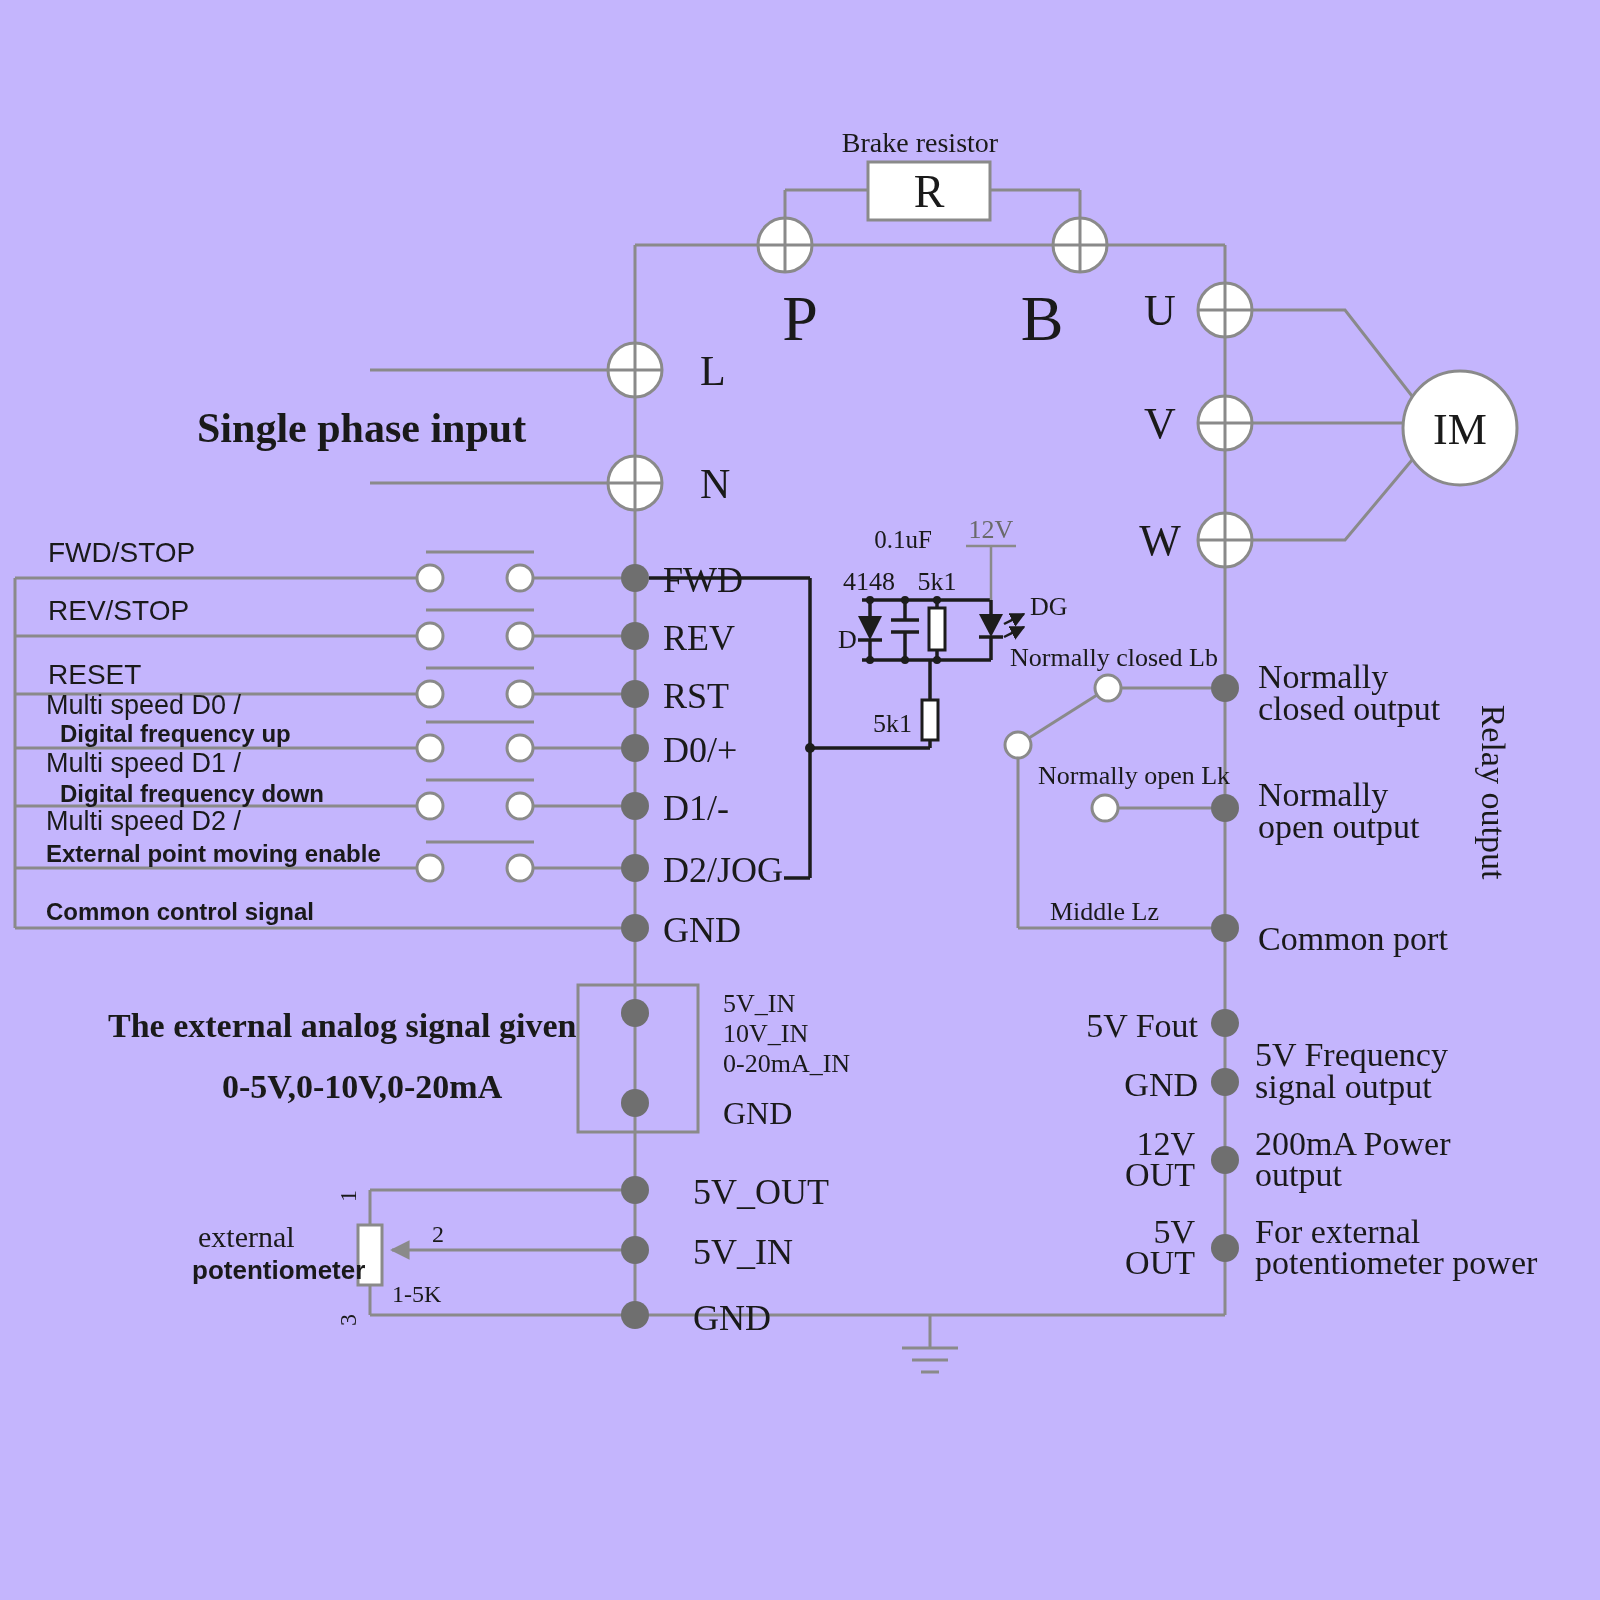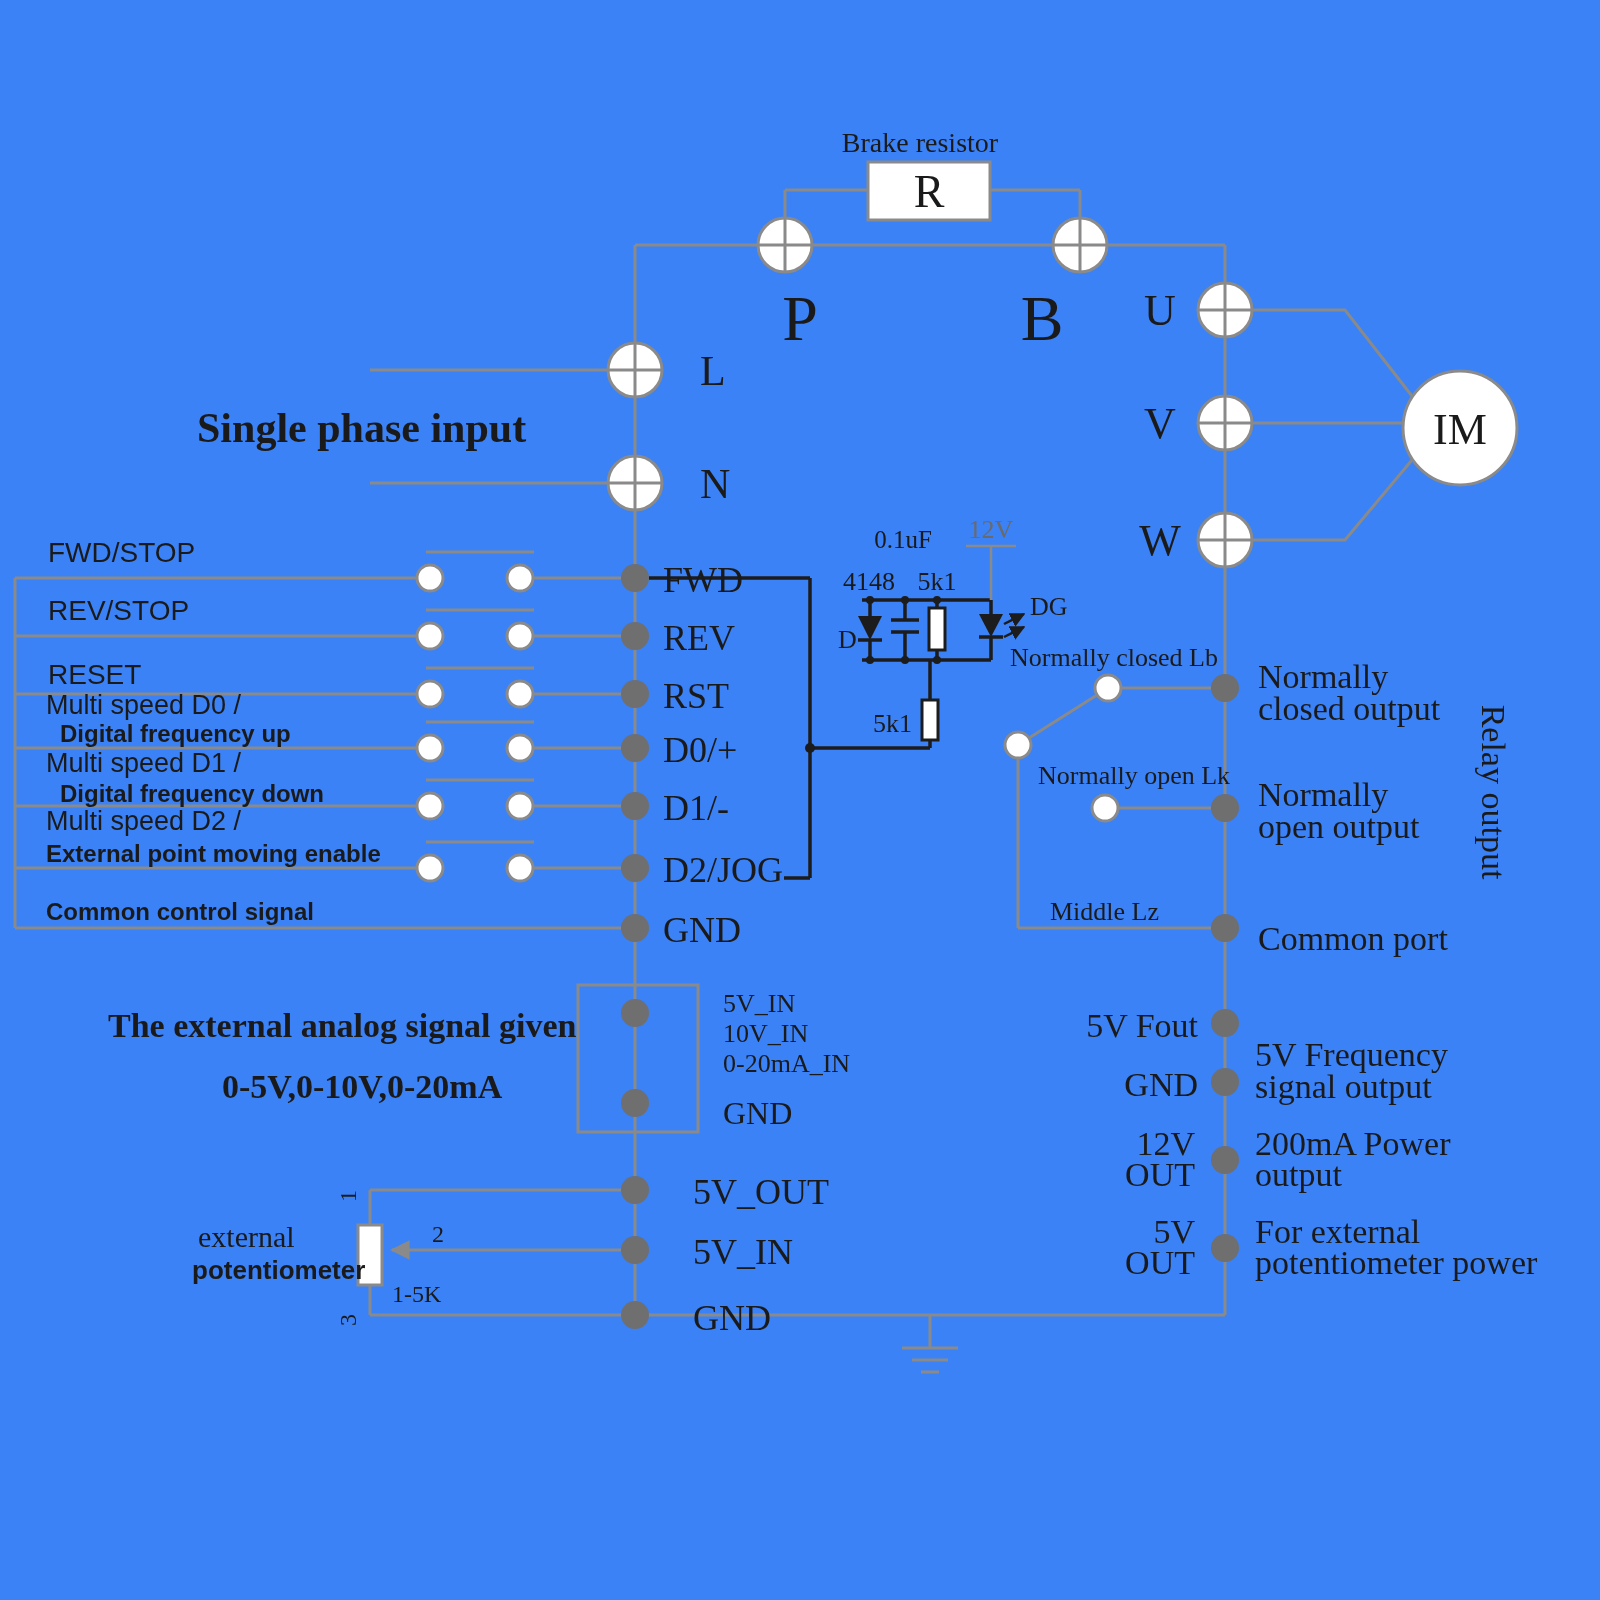--- a/index.html
+++ b/index.html
@@ -1,16 +1,16 @@
 <!DOCTYPE html>
 <html><head>
 <meta charset="utf-8">
 <style>
   html,body{margin:0;padding:0;background:#ffffff;}
-  .stage{width:1600px;height:1600px;position:relative;background:#3b82f6;}
+  .stage{width:1600px;height:1600px;position:relative;background:#c4b5fd;}
   svg{display:block;}
   text{fill:#1a1a1a;font-family:"Liberation Serif",serif;}
   .sans{font-family:"Liberation Sans",sans-serif;}
   .bold{font-weight:bold;}
   .wire{stroke:#8a8a8a;stroke-width:3;fill:none;}
   .wire-thin{stroke:#8a8a8a;stroke-width:2.5;fill:none;}
   .blk{stroke:#1c1c1c;stroke-width:3.5;fill:none;}
   .term{fill:#6f6f6f;stroke:none;}
   .ring{fill:#ffffff;stroke:#8a8a8a;stroke-width:3;}
   .boxln{fill:none;stroke:#8a8a8a;stroke-width:3;}

